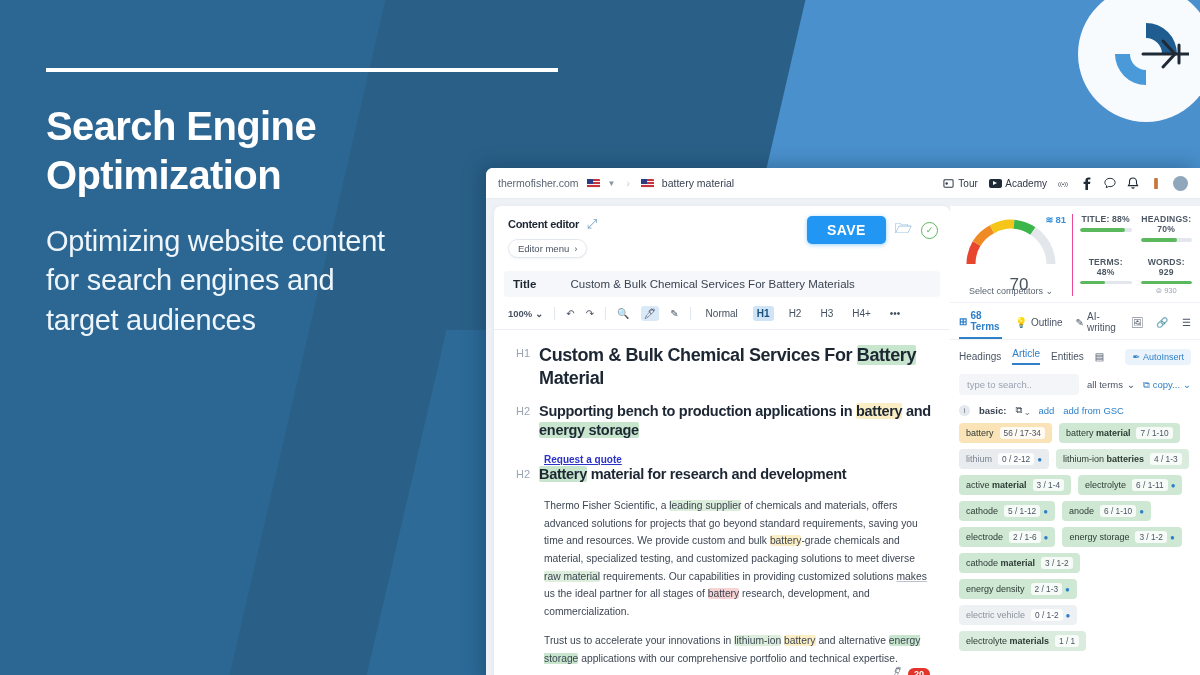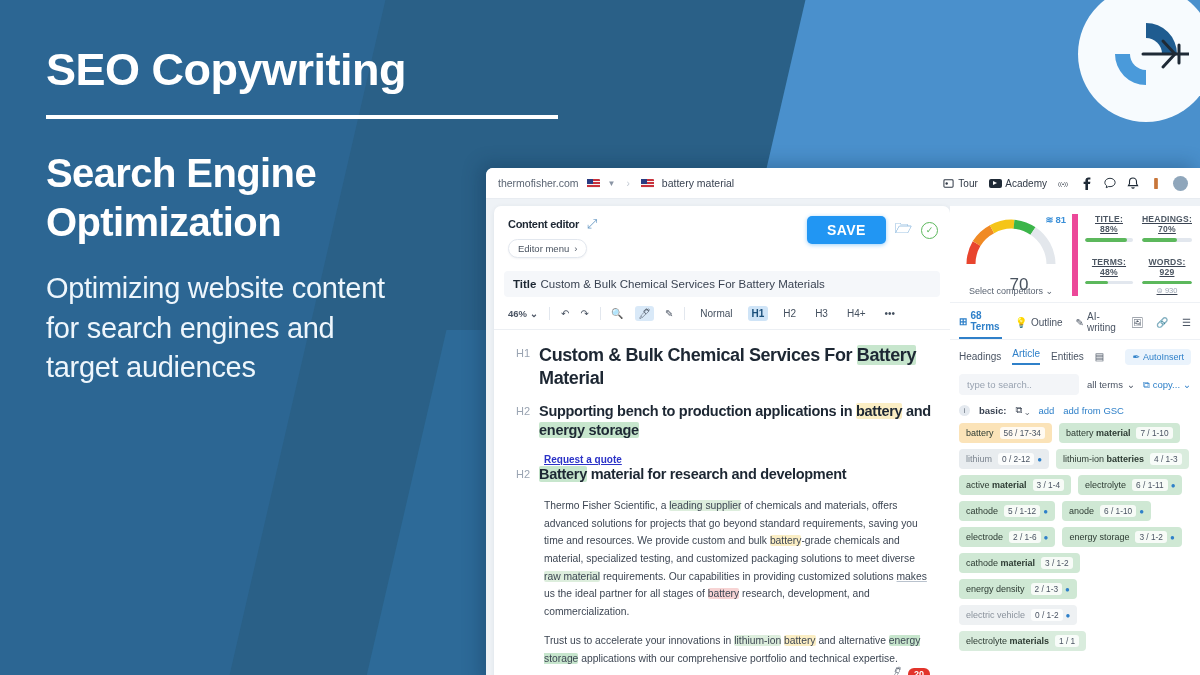--- a/index.html
+++ b/index.html
@@ -101,21 +101,21 @@
   .save-row { position: absolute; right: 262px; top: 48px; display: flex; align-items: center; gap: 9px; }
   .save-btn {
     background: #2196f3; color: #fff; font-size: 14px; font-weight: bold;
     letter-spacing: .4px; border: none; border-radius: 5px; padding: 6px 20px;
     box-shadow: 0 1px 4px rgba(33,150,243,.45);
   }
   .ico-folder { color: #4a90cc; font-size: 14px; }
   .ico-check { width: 17px; height: 17px; border-radius: 50%; border: 1.3px solid #5cb85c; color:#5cb85c; font-size: 9px; display:flex; align-items:center; justify-content:center; }
 
   .title-row {
-    display: flex; align-items: center; gap: 4px;
+    display: flex; align-items: center; gap: 34px;
     margin: 13px 10px 0; padding: 7px 9px;
     background: #f5f7fa; border-radius: 4px;
   }
   .title-label { font-size: 11.5px; font-weight: bold; color: #1d2733; }
   .title-val { font-size: 11.5px; color: #3a4352; }
 
   .toolbar {
     display: flex; align-items: center; gap: 11px;
     padding: 9px 14px 8px; border-bottom: 1px solid #eceff3; font-size: 10px; color: #4a5463;
   }
@@ -144,21 +144,21 @@
 
   
   .rpanel { flex: 1; background: #ffffff; margin-top: 7px; display: flex; flex-direction: column; overflow: hidden; }
   .score-row { display: flex; padding: 8px 8px 6px; gap: 8px; border-bottom: 1px solid #eef1f5; }
   .gauge-box { flex: 0 0 106px; display: flex; flex-direction: column; align-items: center; position: relative; }
   .gauge { width: 98px; height: 52px; position: relative; overflow: hidden; }
   .gauge svg { display:block; }
   .gauge-num { position: absolute; left: 16px; right: 0; bottom: 1px; text-align: center; font-size: 17px; color: #49535f; }
   .select-comp { font-size: 9px; color: #5a6472; margin-top: 20px; }
   .wifi-score { position: absolute; right: -2px; top: 0; display:flex; align-items:center; gap:2px; font-size:9.5px; color:#3a8fd8; font-weight:bold; }
-  .metrics { flex: 1; display: grid; grid-template-columns: 1fr 1fr; gap: 14px 9px; padding-left: 7px; border-left: 6px solid #ec4899; text-decoration: underline; }
+  .metrics { flex: 1; display: grid; grid-template-columns: 1fr 1fr; gap: 14px 9px; padding-left: 7px; border-left: 1px solid #ec4899; }
   .metric { }
   .m-label { font-size: 8.6px; font-weight: bold; color: #4d5763; letter-spacing: .2px; text-align: center; }
   .m-bar { height: 3.5px; background: #e2e7ee; border-radius: 2px; margin-top: 4px; position: relative; overflow:hidden; }
   .m-fill { position: absolute; left:0; top:0; bottom:0; background: #5cb85c; border-radius: 2px; }
   .m-sub { font-size: 7.5px; color: #9aa4b2; text-align: center; margin-top: 2px; }
 
   .tabs1 { display:flex; align-items:center; gap: 13px; padding: 7px 9px 0; font-size: 10px; color: #4a5463; }
   .tab-a { color: #2f80c9; font-weight: bold; border-bottom: 2px solid #2f80c9; padding-bottom: 5px; display:flex; align-items:center; gap:3px; }
   .tab-i { display:flex; align-items:center; gap:3px; padding-bottom: 5px; }
   .tabs1-wrap { border-bottom: 1px solid #eef1f5; }
@@ -207,21 +207,20 @@
     <circle cx="43" cy="43" r="16" fill="#f7fbfe"></circle>
     <g stroke="#1f2a36" stroke-width="3" fill="none" stroke-linecap="round">
       <path d="M40 43 L86 43"></path>
       <path d="M60 30 L72 43 L60 56"></path>
       <path d="M76 34 L76 52"></path>
     </g>
   </svg>
 </div>
 
 <div class="left-col">
-  <div class="kicker">SEO Copywriting</div>
   <div class="rule"></div>
   <div class="headline">Search Engine Optimization</div>
   <div class="subline">Optimizing website content for search engines and target audiences</div>
 </div>
 
 <div class="app">
 
   <div class="topbar">
     <span class="domain">thermofisher.com</span>
     <span class="flag"></span>
@@ -288,21 +287,21 @@
         </span>
       </div>
 
       <div class="title-row">
         <span class="title-label">Title</span>
         <span class="title-val">Custom &amp; Bulk Chemical Services For Battery Materials</span>
       </div>
 
       <div class="toolbar">
         <span class="tb-zoom">
-          <span>46%</span>
+          <span>100%</span>
           <span>⌄</span>
         </span>
         <span class="tb-div"></span>
         <span>↶</span>
         <span>↷</span>
         <span class="tb-div"></span>
         <span>🔍</span>
         <span class="pen-active">🖊</span>
         <span>✎</span>
         <span class="tb-div"></span>

